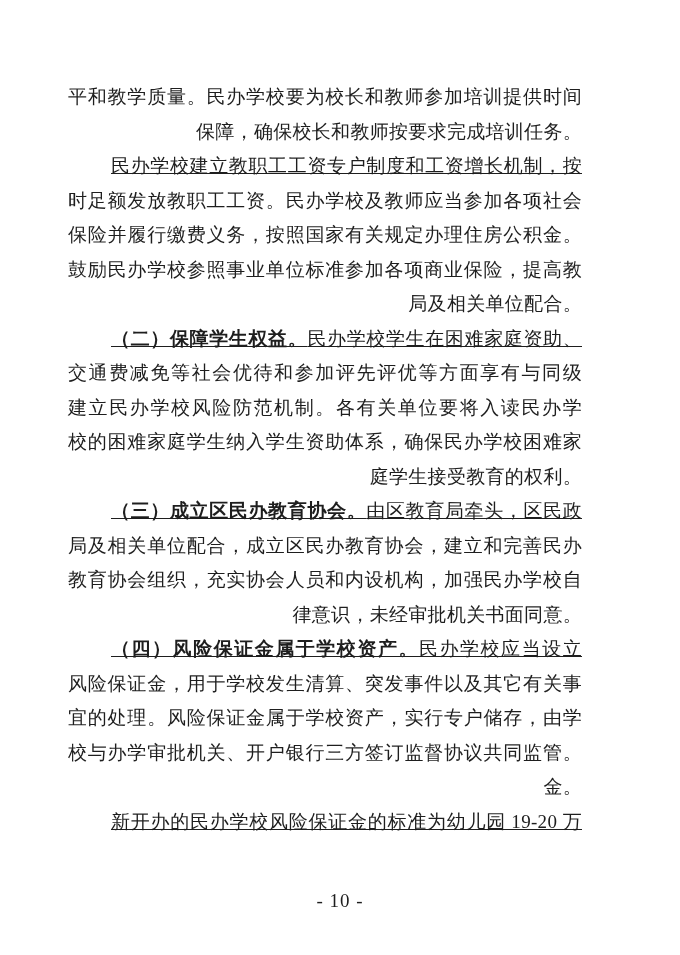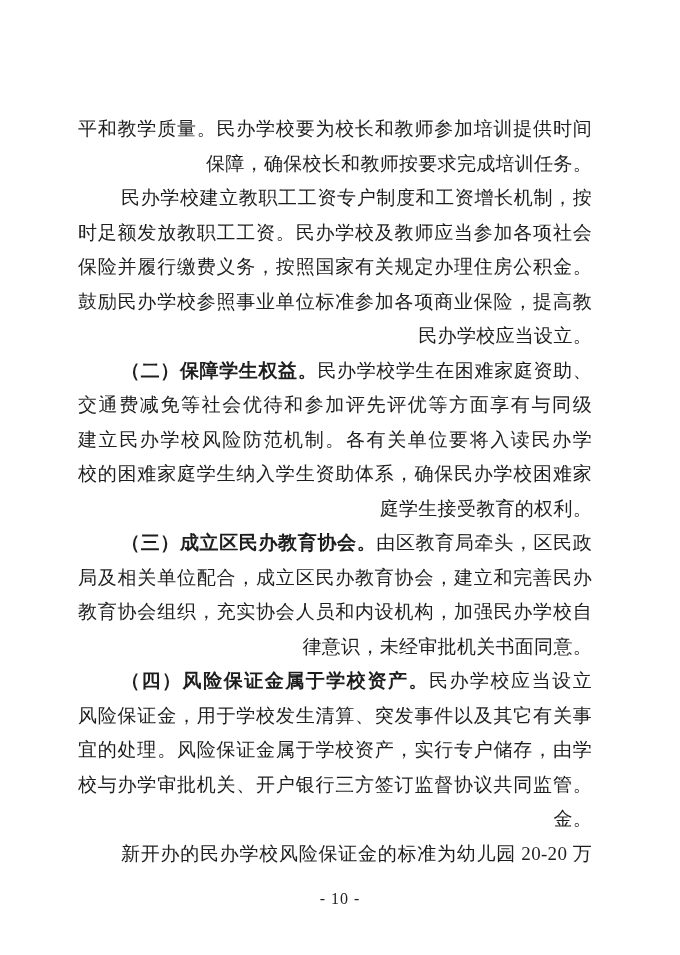--- a/index.html
+++ b/index.html
@@ -11,78 +11,78 @@
     position: relative;
     width: 680px;
     height: 955px;
     background: #ffffff;
     overflow: hidden;
     font-family: "Liberation Serif", serif;
     color: #1e1e1e;
   }
   .doc-body {
     position: absolute;
-    left: 78px;
+    left: 68px;
     top: 80px;
     width: 514px;
-    margin-top: 32px;
   }
   .line {
     font-size: 19px;
     line-height: 34.5px;
     height: 34.5px;
     letter-spacing: 0.3px;
     text-align: right;
     white-space: normal;
     overflow: visible;
   }
   .line.justify {
     text-align: justify;
     text-align-last: justify;
     text-justify: inter-character;
   }
   .line.indent {
     text-indent: 43px;
+    text-decoration: underline;
   }
   .line b {
     font-weight: bold;
   }
   .page-footer {
     position: absolute;
     left: 0;
     top: 890px;
     width: 100%;
     text-align: center;
-    font-size: 16px;
+    font-size: 19px;
     letter-spacing: 1px;
     color: #1e1e1e;
   }
 </style>
 </head>
 <body>
 
 <div class="page">
   <div class="doc-body">
       <div class="line justify">平和教学质量。民办学校要为校长和教师参加培训提供时间</div>
       <div class="line">保障，确保校长和教师按要求完成培训任务。</div>
       <div class="line justify indent">民办学校建立教职工工资专户制度和工资增长机制，按</div>
       <div class="line justify">时足额发放教职工工资。民办学校及教师应当参加各项社会</div>
       <div class="line justify">保险并履行缴费义务，按照国家有关规定办理住房公积金。</div>
       <div class="line justify">鼓励民办学校参照事业单位标准参加各项商业保险，提高教</div>
-      <div class="line">民办学校应当设立。</div>
+      <div class="line">局及相关单位配合。</div>
       <div class="line justify indent"><b>（二）保障学生权益。</b>民办学校学生在困难家庭资助、</div>
       <div class="line justify">交通费减免等社会优待和参加评先评优等方面享有与同级</div>
       <div class="line justify">建立民办学校风险防范机制。各有关单位要将入读民办学</div>
       <div class="line justify">校的困难家庭学生纳入学生资助体系，确保民办学校困难家</div>
       <div class="line">庭学生接受教育的权利。</div>
       <div class="line justify indent"><b>（三）成立区民办教育协会。</b>由区教育局牵头，区民政</div>
       <div class="line justify">局及相关单位配合，成立区民办教育协会，建立和完善民办</div>
       <div class="line justify">教育协会组织，充实协会人员和内设机构，加强民办学校自</div>
       <div class="line">律意识，未经审批机关书面同意。</div>
       <div class="line justify indent"><b>（四）风险保证金属于学校资产。</b>民办学校应当设立</div>
       <div class="line justify">风险保证金，用于学校发生清算、突发事件以及其它有关事</div>
       <div class="line justify">宜的处理。风险保证金属于学校资产，实行专户储存，由学</div>
       <div class="line justify">校与办学审批机关、开户银行三方签订监督协议共同监管。</div>
       <div class="line">金。</div>
-      <div class="line justify indent">新开办的民办学校风险保证金的标准为幼儿园 20-20 万</div>
+      <div class="line justify indent">新开办的民办学校风险保证金的标准为幼儿园 19-20 万</div>
     </div>
   <div class="page-footer">- 10 -</div>
 </div>
 
 </body></html>

